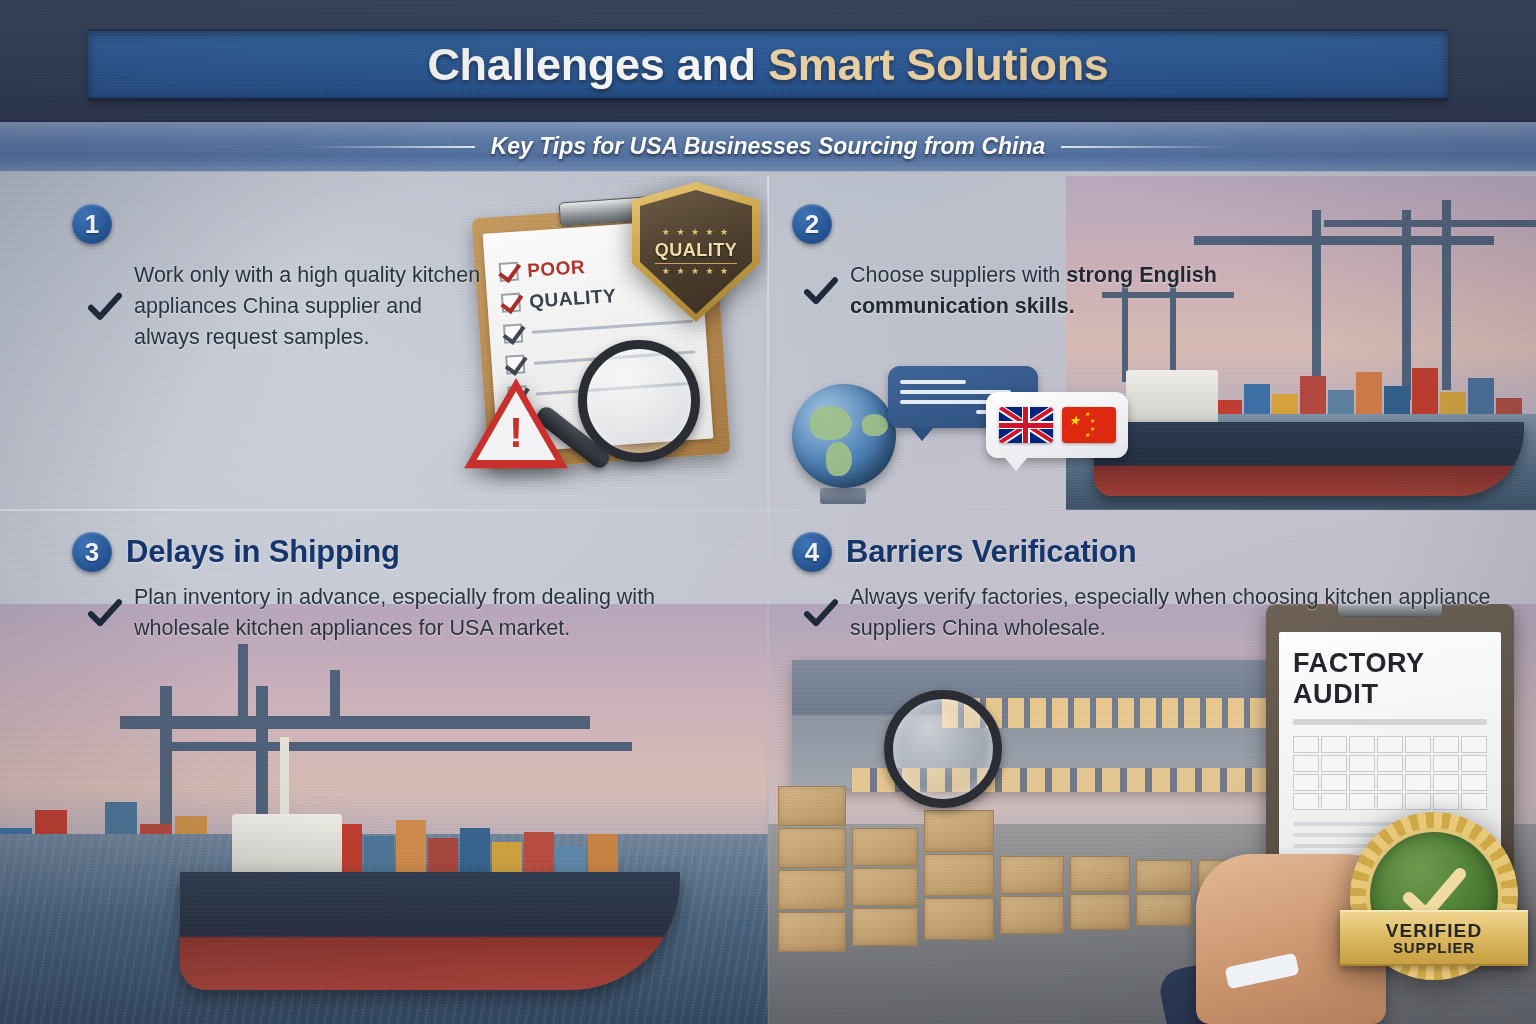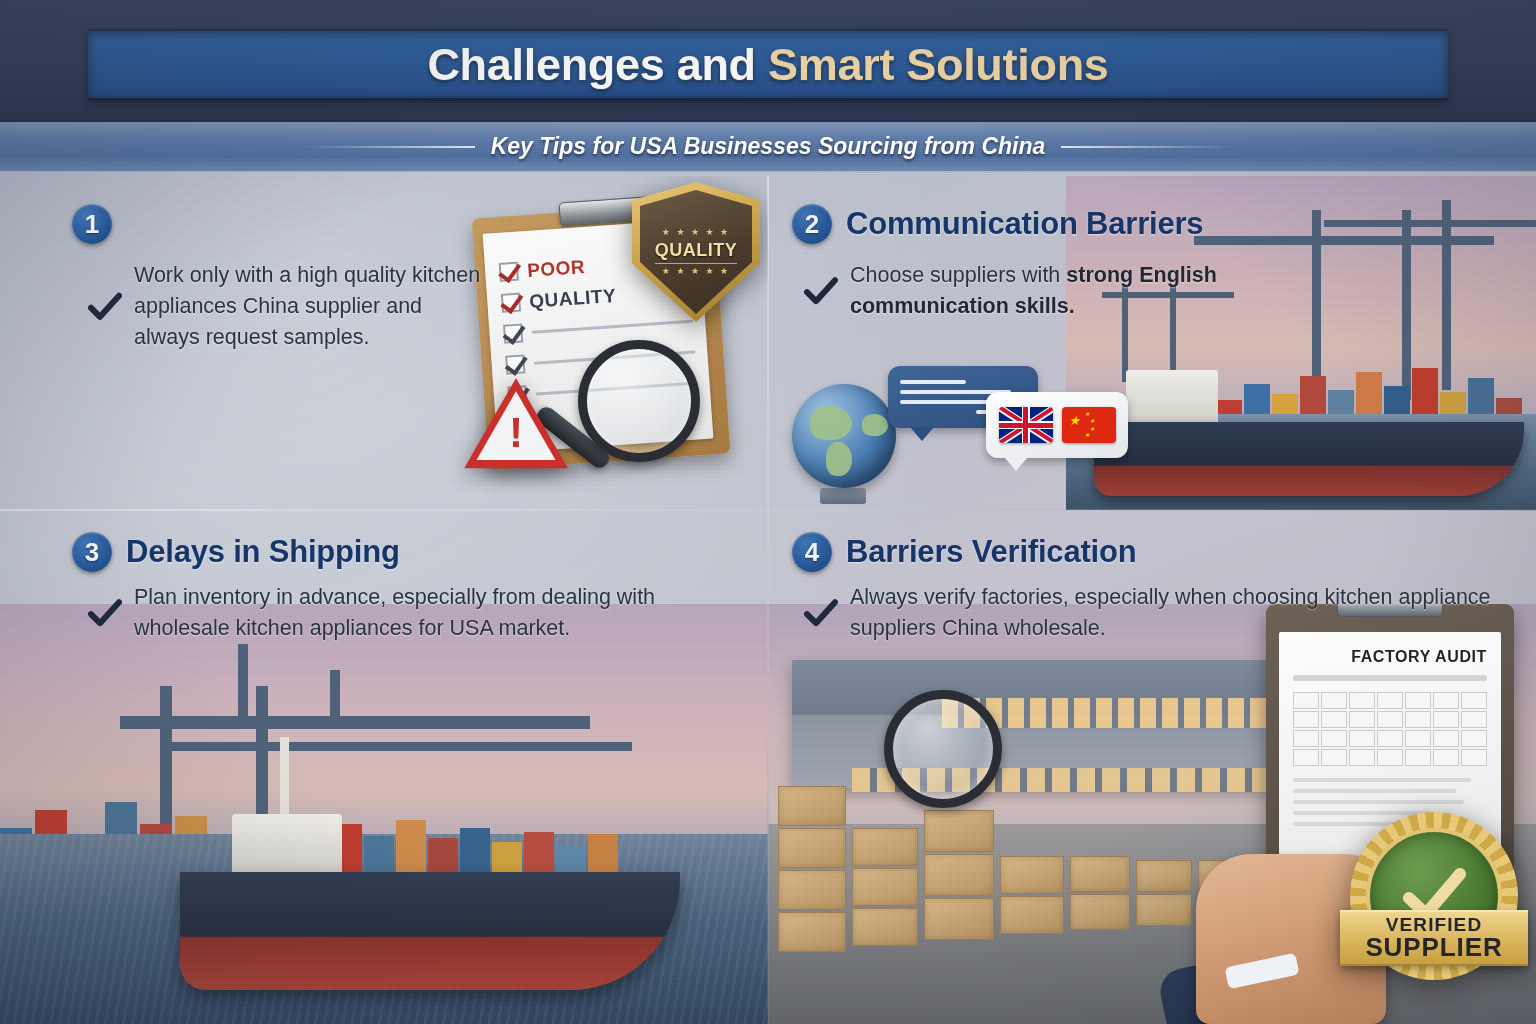--- a/index.html
+++ b/index.html
@@ -297,21 +297,21 @@
     position:absolute; right:22px; top:0px; width:248px; height:330px;
     background:linear-gradient(160deg,#6e6257,#4b4239); border-radius:9px;
     box-shadow:0 9px 20px rgba(0,0,0,.42); z-index:6;
   }
   .q4-cb-paper { position:absolute; left:13px; top:28px; right:13px; bottom:18px;
     background:linear-gradient(170deg,#fdfdfd,#e6e6e7); border-radius:2px; padding:16px 14px; }
   .q4-cb-clip { position:absolute; left:50%; top:-9px; transform:translateX(-50%);
     width:106px; height:22px; border-radius:5px;
     background:linear-gradient(180deg,#eef0f2,#8f9499 60%,#63686d);
     border:1px solid #54585d; }
-  .audit-title { font-size:16px; font-weight:bold; color:#22262c; letter-spacing:.6px; text-align:right; }
+  .audit-title { font-size:27px; font-weight:bold; color:#22262c; letter-spacing:.6px; text-align:left; }
   .audit-hint { height:6px; background:#d2d4d8; margin-top:9px; border-radius:2px; }
   .audit-grid { margin-top:11px; display:grid; grid-template-columns:repeat(7,1fr); gap:2px; }
   .audit-cell { height:17px; border:1px solid #c7cacf; background:#f6f6f7; }
   .audit-lines { margin-top:12px; }
   .audit-line { height:4px; background:#d6d8dc; border-radius:2px; margin-bottom:7px; }
 
   .q4-mag { position:absolute; right:196px; top:86px; width:118px; height:118px; z-index:8; }
   .q4-mag .mag-ring { border-width:9px; }
   .q4-hand {
     position:absolute; right:150px; bottom:0; width:190px; height:170px; z-index:7;
@@ -357,21 +357,21 @@
   }
   .vb-check { width:74px; height:74px; }
   .vb-ribbon {
     position:absolute; left:-10px; right:-10px; top:98px; height:56px;
     background:linear-gradient(180deg,#f0d68f,#d9b55c 55%, #c79f42);
     border-top:2px solid #f6e7b5; border-bottom:2px solid #a98432;
     display:flex; flex-direction:column; align-items:center; justify-content:center;
     box-shadow:0 3px 7px rgba(0,0,0,.3);
   }
   .vb-l1 { font-size:19px; font-weight:bold; color:#24262a; letter-spacing:1.1px; line-height:1.02; }
-  .vb-l2 { font-size:26px; font-weight:bold; color:#24262a; letter-spacing:.9px; line-height:1.02; }
+  .vb-l2 { font-size:15px; font-weight:bold; color:#24262a; letter-spacing:.9px; line-height:1.02; }
 </style>
 </head>
 <body>
 
 <div class="poster">
 
   <div class="header-wrap">
     <div class="header-bgtop"></div>
 
     <div class="title-band">
@@ -519,21 +519,20 @@
             <i class="star-sm" style="left:23px; top:4px;">★</i>
             <i class="star-sm" style="left:28px; top:11px;">★</i>
             <i class="star-sm" style="left:28px; top:19px;">★</i>
             <i class="star-sm" style="left:23px; top:25px;">★</i>
           </span>
         </div>
       </div>
 
       <div class="head-row">
         <span class="num-badge">2</span>
-        <span class="sec-title">Communication Barriers</span>
       </div>
 
       <div class="bullet">
         <svg class="check-icon" viewBox="0 0 34 30">
           <path d="M3 15 L12 24 L31 3" fill="none" stroke="#1e2a3c" stroke-width="6" stroke-linecap="round" stroke-linejoin="round"></path>
         </svg>
         <div class="body-text">
           <span>Choose suppliers with </span><b>strong English communication skills.</b>
         </div>
       </div>

